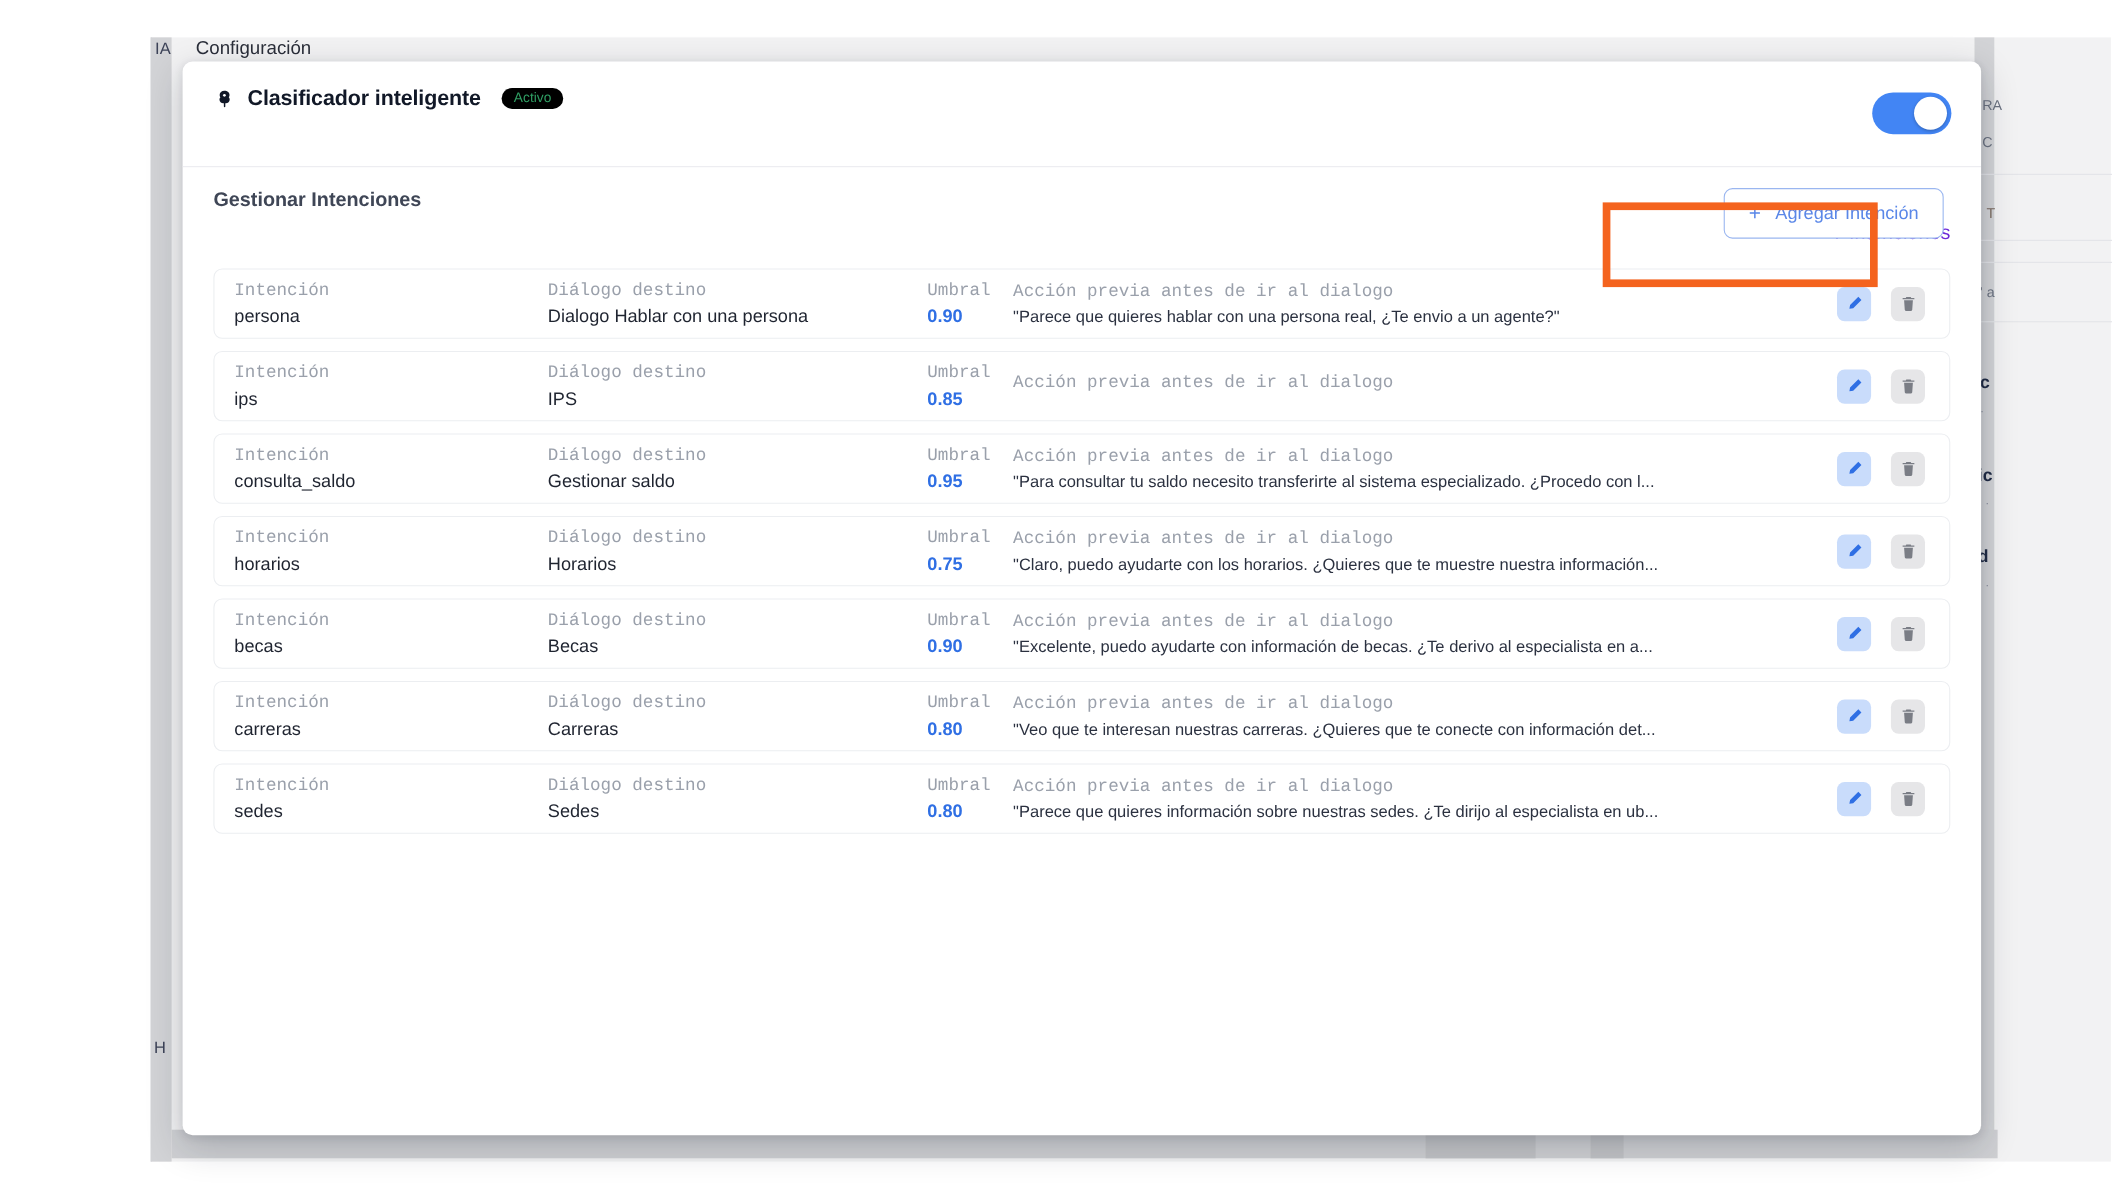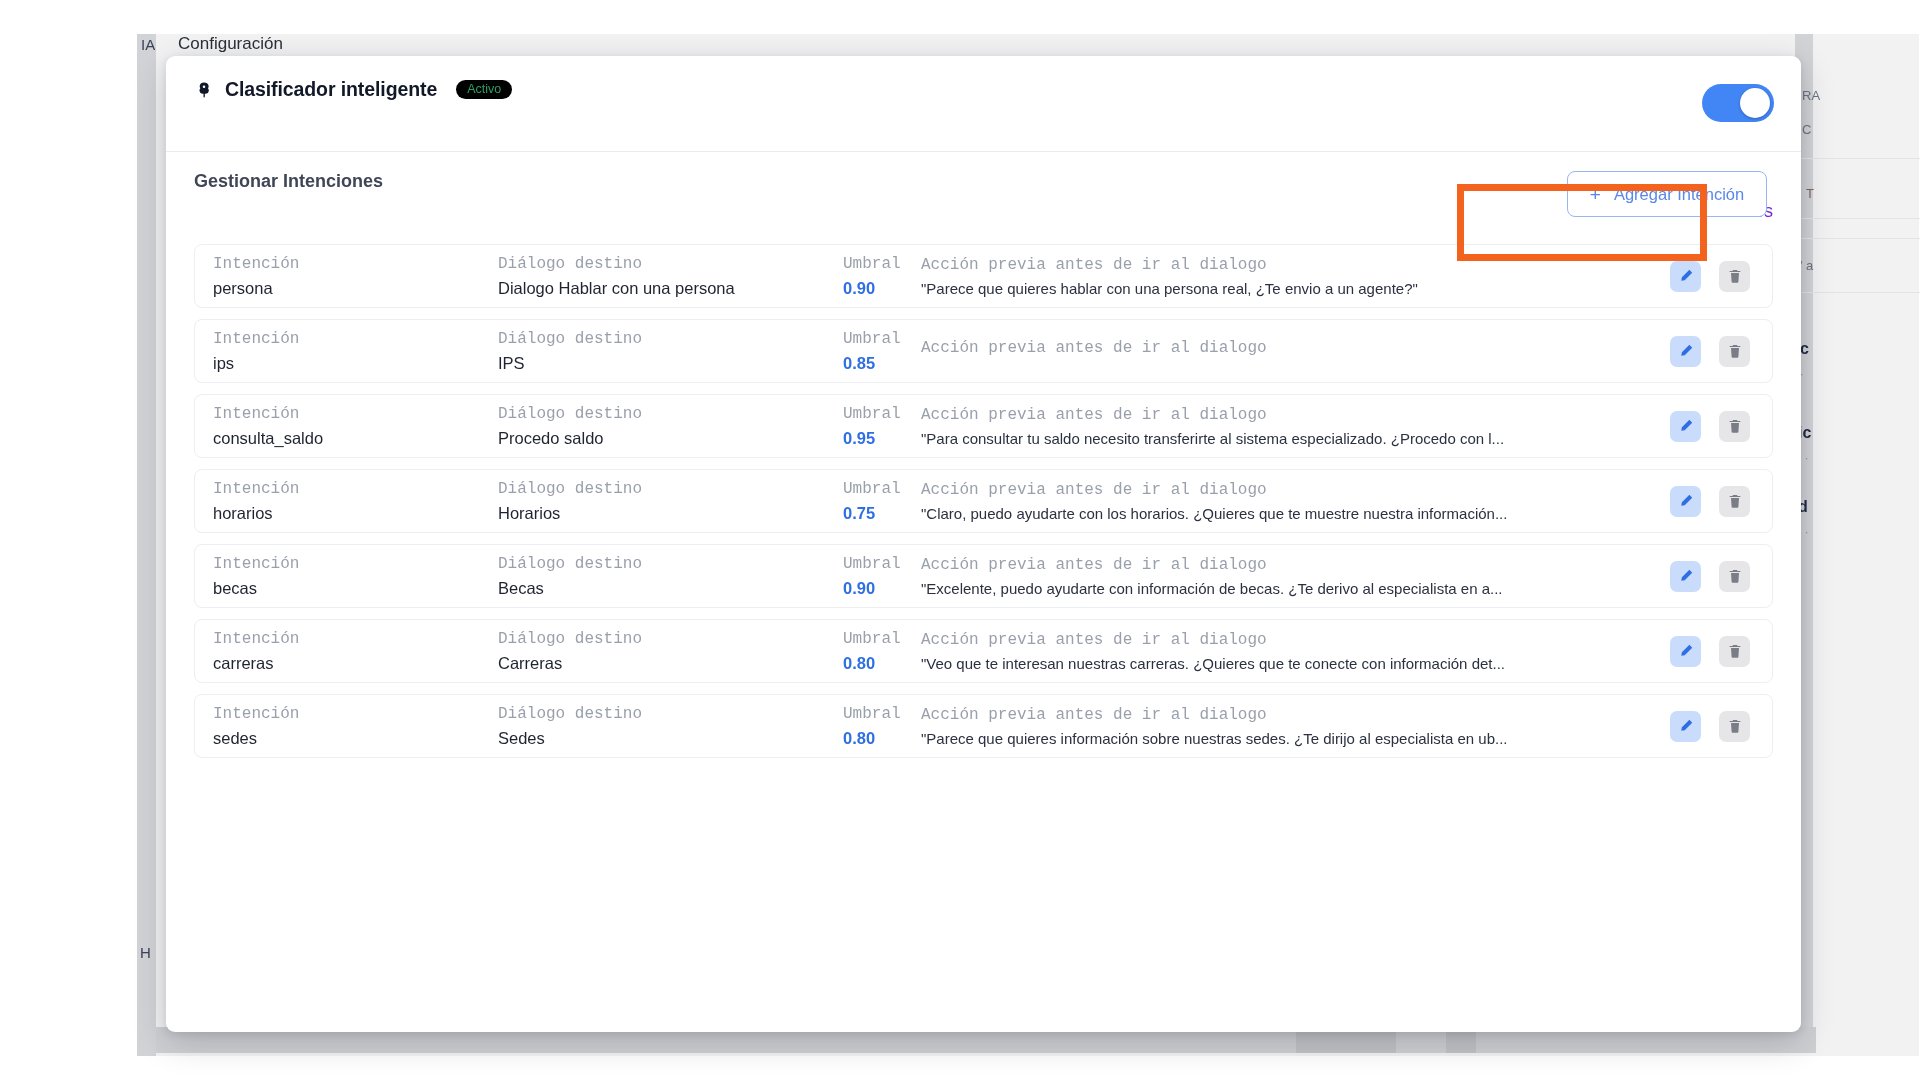--- a/index.html
+++ b/index.html
@@ -333,21 +333,21 @@
             </div>
           </div>
         </div>
         <div class="row">
           <div class="cell c-intent">
             <div class="cell-label">Intención</div>
             <div class="cell-value">consulta_saldo</div>
           </div>
           <div class="cell c-dialog">
             <div class="cell-label">Diálogo destino</div>
-            <div class="cell-value">Procedo saldo</div>
+            <div class="cell-value">Gestionar saldo</div>
           </div>
           <div class="cell c-umbral">
             <div class="cell-label">Umbral</div>
             <div class="cell-value">0.95</div>
           </div>
           <div class="cell c-action">
             <div class="cell-label">Acción previa antes de ir al dialogo</div>
             <div class="cell-value">"Para consultar tu saldo necesito transferirte al sistema especializado. ¿Procedo con l...</div>
           </div>
           <div class="row-actions">

